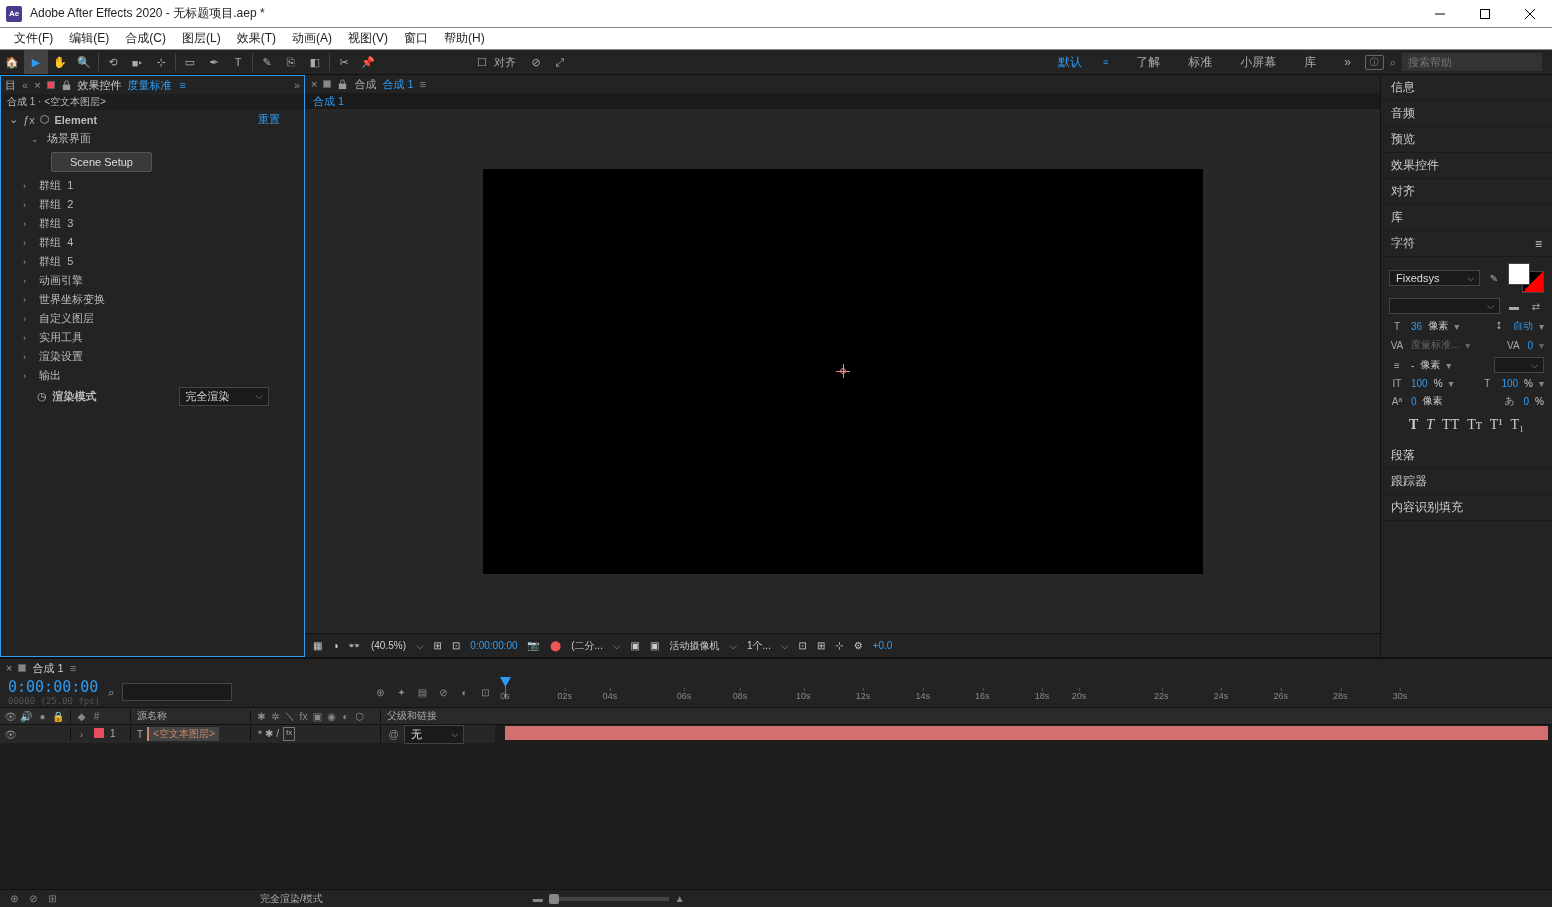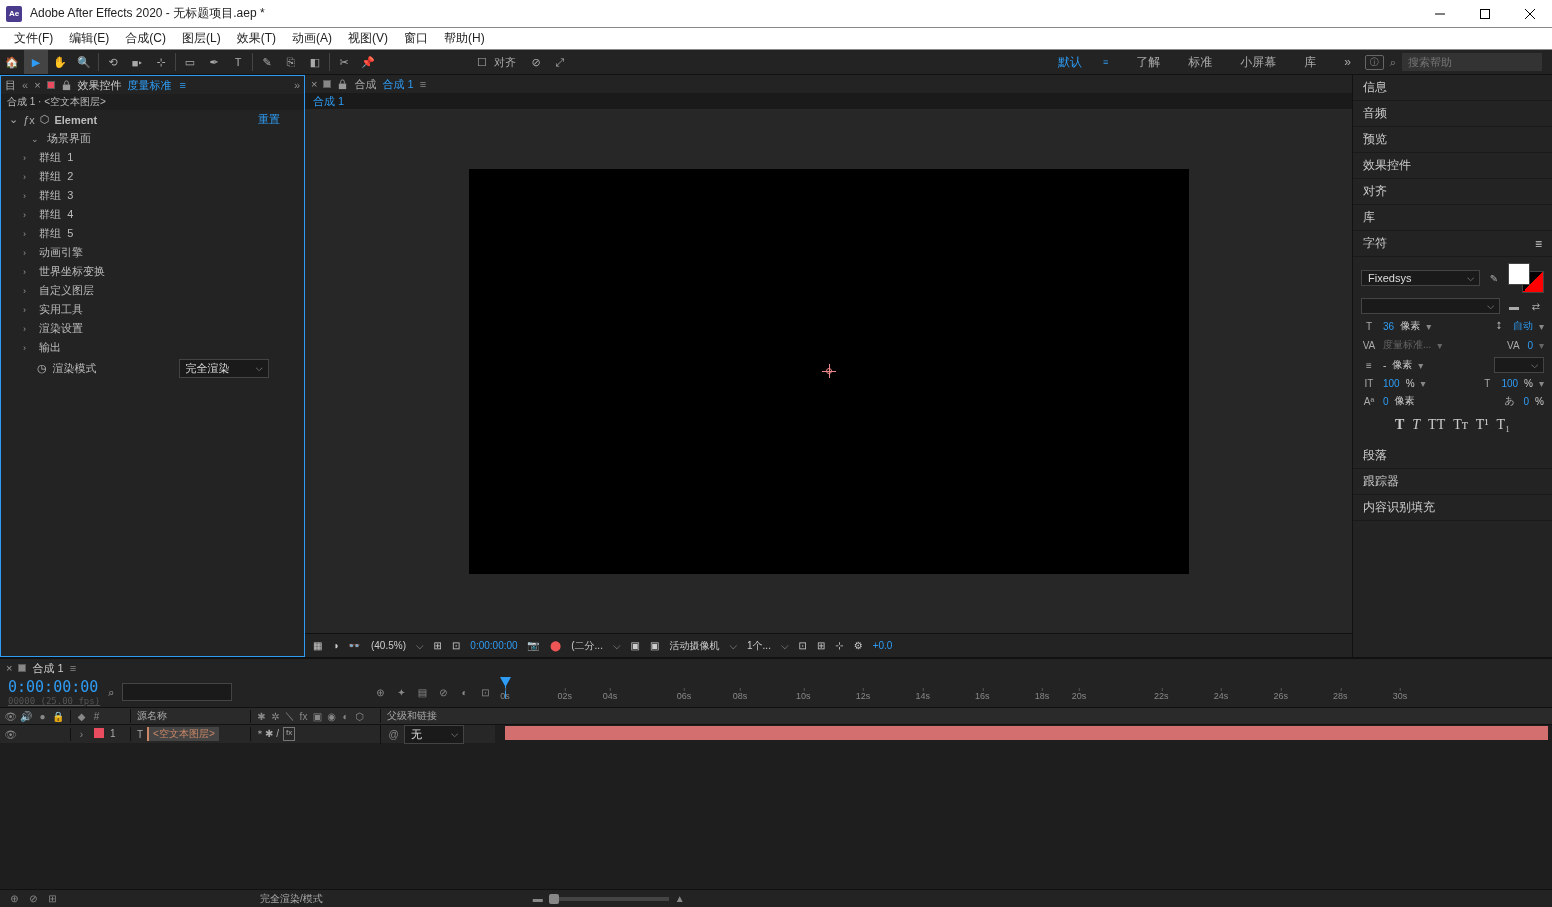--- a/index.html
+++ b/index.html
@@ -28,54 +28,54 @@
 .tab-x { color: #999; cursor: pointer; }
 .tab-sq { width: 8px; height: 8px; background: #e84c5e; border: 1px solid #5c5c5c; }
 .col-path { height: 16px; background: #1e1e1e; color: #bbb; font-size: 10px; padding: 1px 6px; }
 .fx-header { display: flex; align-items: center; padding: 2px 8px; gap: 5px; font-size: 11px; }
 .fx-header .twisty { color: #aaa; cursor: pointer; }
 .fx-icon { color: #aaa; }
 .fx-name { color: #bbb; font-weight: bold; }
 .fx-reset { color: #2e9cf4; margin-left: auto; margin-right: 16px; cursor: pointer; }
 .fx-row { display: flex; align-items: center; padding: 2px 0 2px 22px; font-size: 11px; color: #bbb; gap: 6px; min-height: 17px; }
 .fx-row .twisty { width: 10px; color: #999; cursor: pointer; font-size: 9px; }
-.fx-row .label { flex: 0 0 120px; }
+.fx-row .label { flex: 0 0 120px; font-weight: bold; }
 .scene-btn { background: #3a3a3a; border: 1px solid #555; color: #ddd; padding: 3px 18px; margin: 4px 0 4px 50px; cursor: pointer; font-size: 11px; border-radius: 2px; display: inline-block; }
 .combobox { background: #1a1a1a; border: 1px solid #444; color: #ddd; padding: 1px 20px 1px 6px; font-size: 11px; position: relative; min-width: 90px; display: inline-flex; align-items: center; cursor: pointer; }
 .combobox::after { content: "⌵"; position: absolute; right: 5px; font-size: 9px; color: #888; }
 .mid-col { flex: 1; display: flex; flex-direction: column; background: #1e1e1e; }
 .mid-tabbar { height: 18px; display: flex; align-items: center; padding: 0 6px; gap: 6px; background: #232323; font-size: 11px; }
 .comp-link { color: #2e9cf4; cursor: pointer; }
 .comp-subhdr { height: 16px; background: #1a1a1a; padding: 1px 8px; }
 .viewport-wrap { flex: 1; background: #272727; display: flex; align-items: center; justify-content: center; position: relative; }
 .viewport { width: 720px; height: 405px; background: #000; position: relative; }
 .anchor { position: absolute; top: 50%; left: 50%; transform: translate(-50%, -50%); width: 14px; height: 14px; }
 .anchor::before, .anchor::after { content: ""; position: absolute; background: #e88; }
 .anchor::before { width: 14px; height: 1px; top: 7px; }
 .anchor::after { width: 1px; height: 14px; left: 7px; }
 .anchor-circle { position: absolute; top: 4px; left: 4px; width: 6px; height: 6px; border: 1px solid #e88; border-radius: 50%; }
 .viewer-bar { height: 24px; background: #232323; display: flex; align-items: center; padding: 0 8px; gap: 10px; font-size: 10px; color: #ccc; border-top: 1px solid #111; }
 .vb-item { cursor: pointer; display: flex; align-items: center; gap: 3px; }
 .vb-link { color: #2e9cf4; }
-.right-col { width: 200px; background: #232323; display: flex; flex-direction: column; border-left: 1px solid #111; }
+.right-col { width: 172px; background: #232323; display: flex; flex-direction: column; border-left: 1px solid #111; }
 .rp-header { height: 26px; display: flex; align-items: center; justify-content: space-between; padding: 0 10px; font-size: 12px; color: #ccc; cursor: pointer; border-bottom: 1px solid #1a1a1a; }
 .char-body { padding: 6px 8px; font-size: 10px; color: #ccc; }
 .char-row { display: flex; align-items: center; gap: 6px; margin-bottom: 5px; }
 .color-swatches { position: relative; width: 36px; height: 30px; margin-left: auto; }
 .swatch-b { position: absolute; right: 0; bottom: 0; width: 22px; height: 22px; background: linear-gradient(135deg, #000 50%, #f00 50%); border: 1px solid #444; }
 .swatch-f { position: absolute; left: 0; top: 0; width: 22px; height: 22px; background: #fff; border: 1px solid #444; }
 .char-icon { width: 16px; text-align: center; color: #aaa; }
 .char-styles { display: flex; gap: 8px; justify-content: center; padding: 4px 0; }
 .char-styles span { font-family: serif; font-size: 14px; cursor: pointer; }
 .timeline { height: 250px; background: #232323; display: flex; flex-direction: column; border-top: 2px solid #111; }
 .tl-tabbar { height: 18px; display: flex; align-items: center; padding: 0 6px; gap: 6px; font-size: 11px; }
 .tl-controls { height: 30px; display: flex; align-items: center; background: #232323; }
 .tl-left-ctrl { width: 500px; display: flex; align-items: center; gap: 8px; padding: 0 8px; }
 .timecode { color: #2e9cf4; font-size: 15px; font-family: monospace; }
-.timecode-sub { color: #555; font-size: 9px; font-family: monospace; text-decoration: underline; }
+.timecode-sub { color: #555; font-size: 9px; font-family: monospace; }
 .tl-search { background: #1a1a1a; border: 1px solid #444; width: 110px; height: 18px; color: #bbb; font-size: 10px; padding: 0 5px; }
 .tl-ruler { flex: 1; height: 30px; position: relative; background: #232323; }
 .tl-playhead { position: absolute; left: 5px; top: 0; width: 1px; height: 22px; background: #2e9cf4; }
 .tl-playhead::before { content: ""; position: absolute; top: 0; left: -5px; width: 11px; height: 10px; background: #2e9cf4; clip-path: polygon(0 0, 100% 0, 50% 100%); }
 .tick { position: absolute; top: 14px; font-size: 9px; color: #888; transform: translateX(-50%); }
 .tick::before { content: ""; position: absolute; top: -3px; left: 50%; width: 1px; height: 3px; background: #555; }
 .tl-cols { height: 18px; display: flex; align-items: center; background: #2a2a2a; font-size: 10px; border-top: 1px solid #111; border-bottom: 1px solid #111; }
 .tl-col-a { width: 70px; display: flex; gap: 3px; padding: 0 4px; }
 .tl-col-b { width: 60px; display: flex; gap: 2px; padding: 0 4px; border-left: 1px solid #111; }
 .tl-col-src { width: 120px; padding: 0 6px; border-left: 1px solid #111; }
@@ -201,20 +201,21 @@
       <span class="twisty">⌄</span>
       <span class="fx-icon ico">ƒx</span>
       <span>⬡</span>
       <span class="fx-name">Element</span>
       <span class="fx-reset">重置</span>
     </div>
     <div class="fx-row" style="padding-left:30px;">
         <span class="twisty">⌄</span>
         <span>场景界面</span>
       </div>
+    <div><span class="scene-btn">Scene Setup</span></div>
     <div class="fx-row">
         <span class="twisty">›</span>
         <span><span>群组</span>&nbsp;&nbsp;<span>1</span></span>
       </div>
     <div class="fx-row">
         <span class="twisty">›</span>
         <span><span>群组</span>&nbsp;&nbsp;<span>2</span></span>
       </div>
     <div class="fx-row">
         <span class="twisty">›</span>

